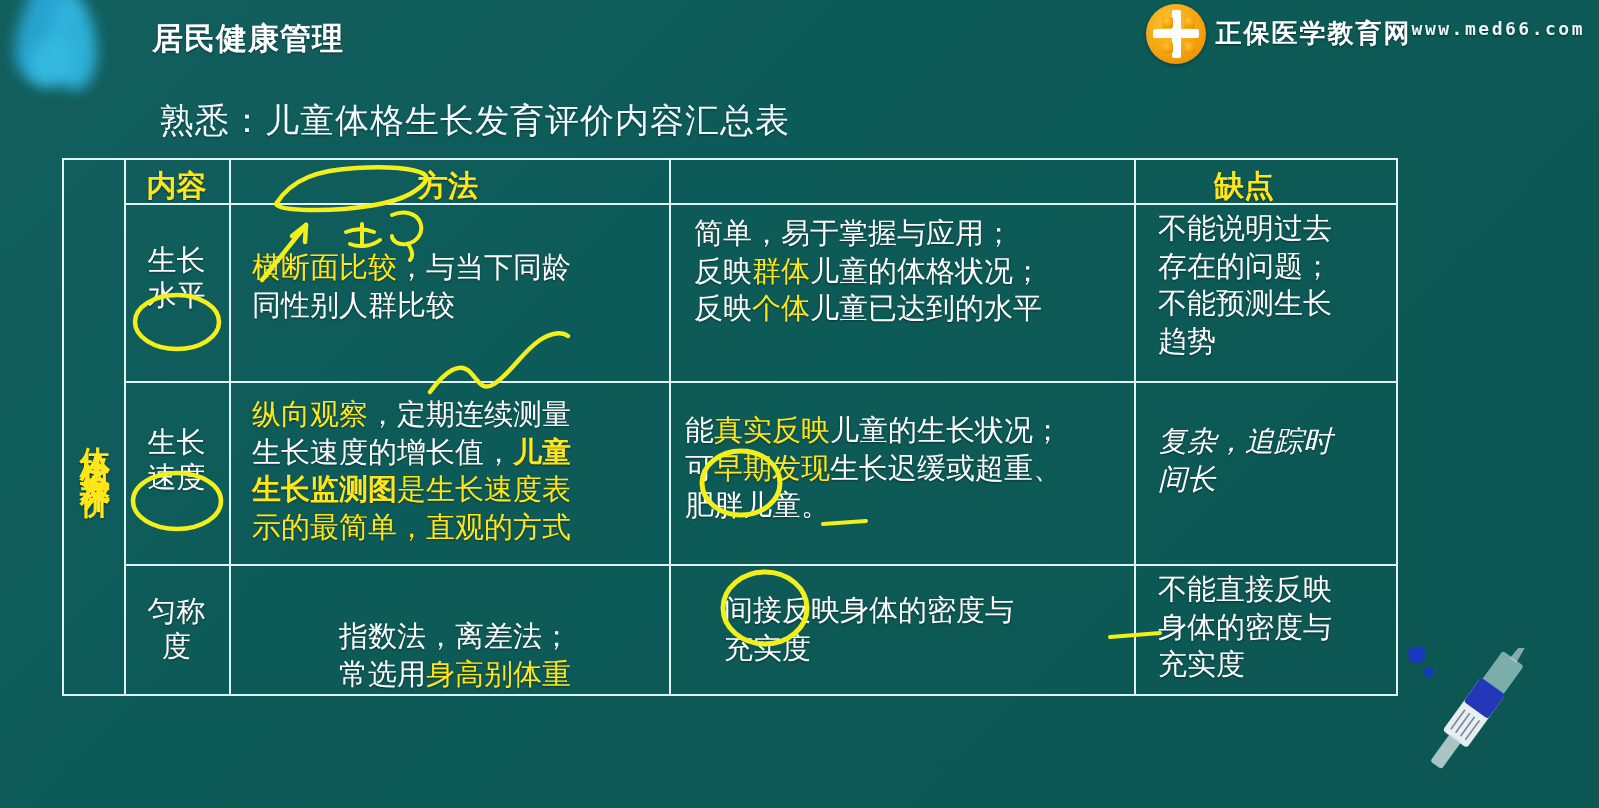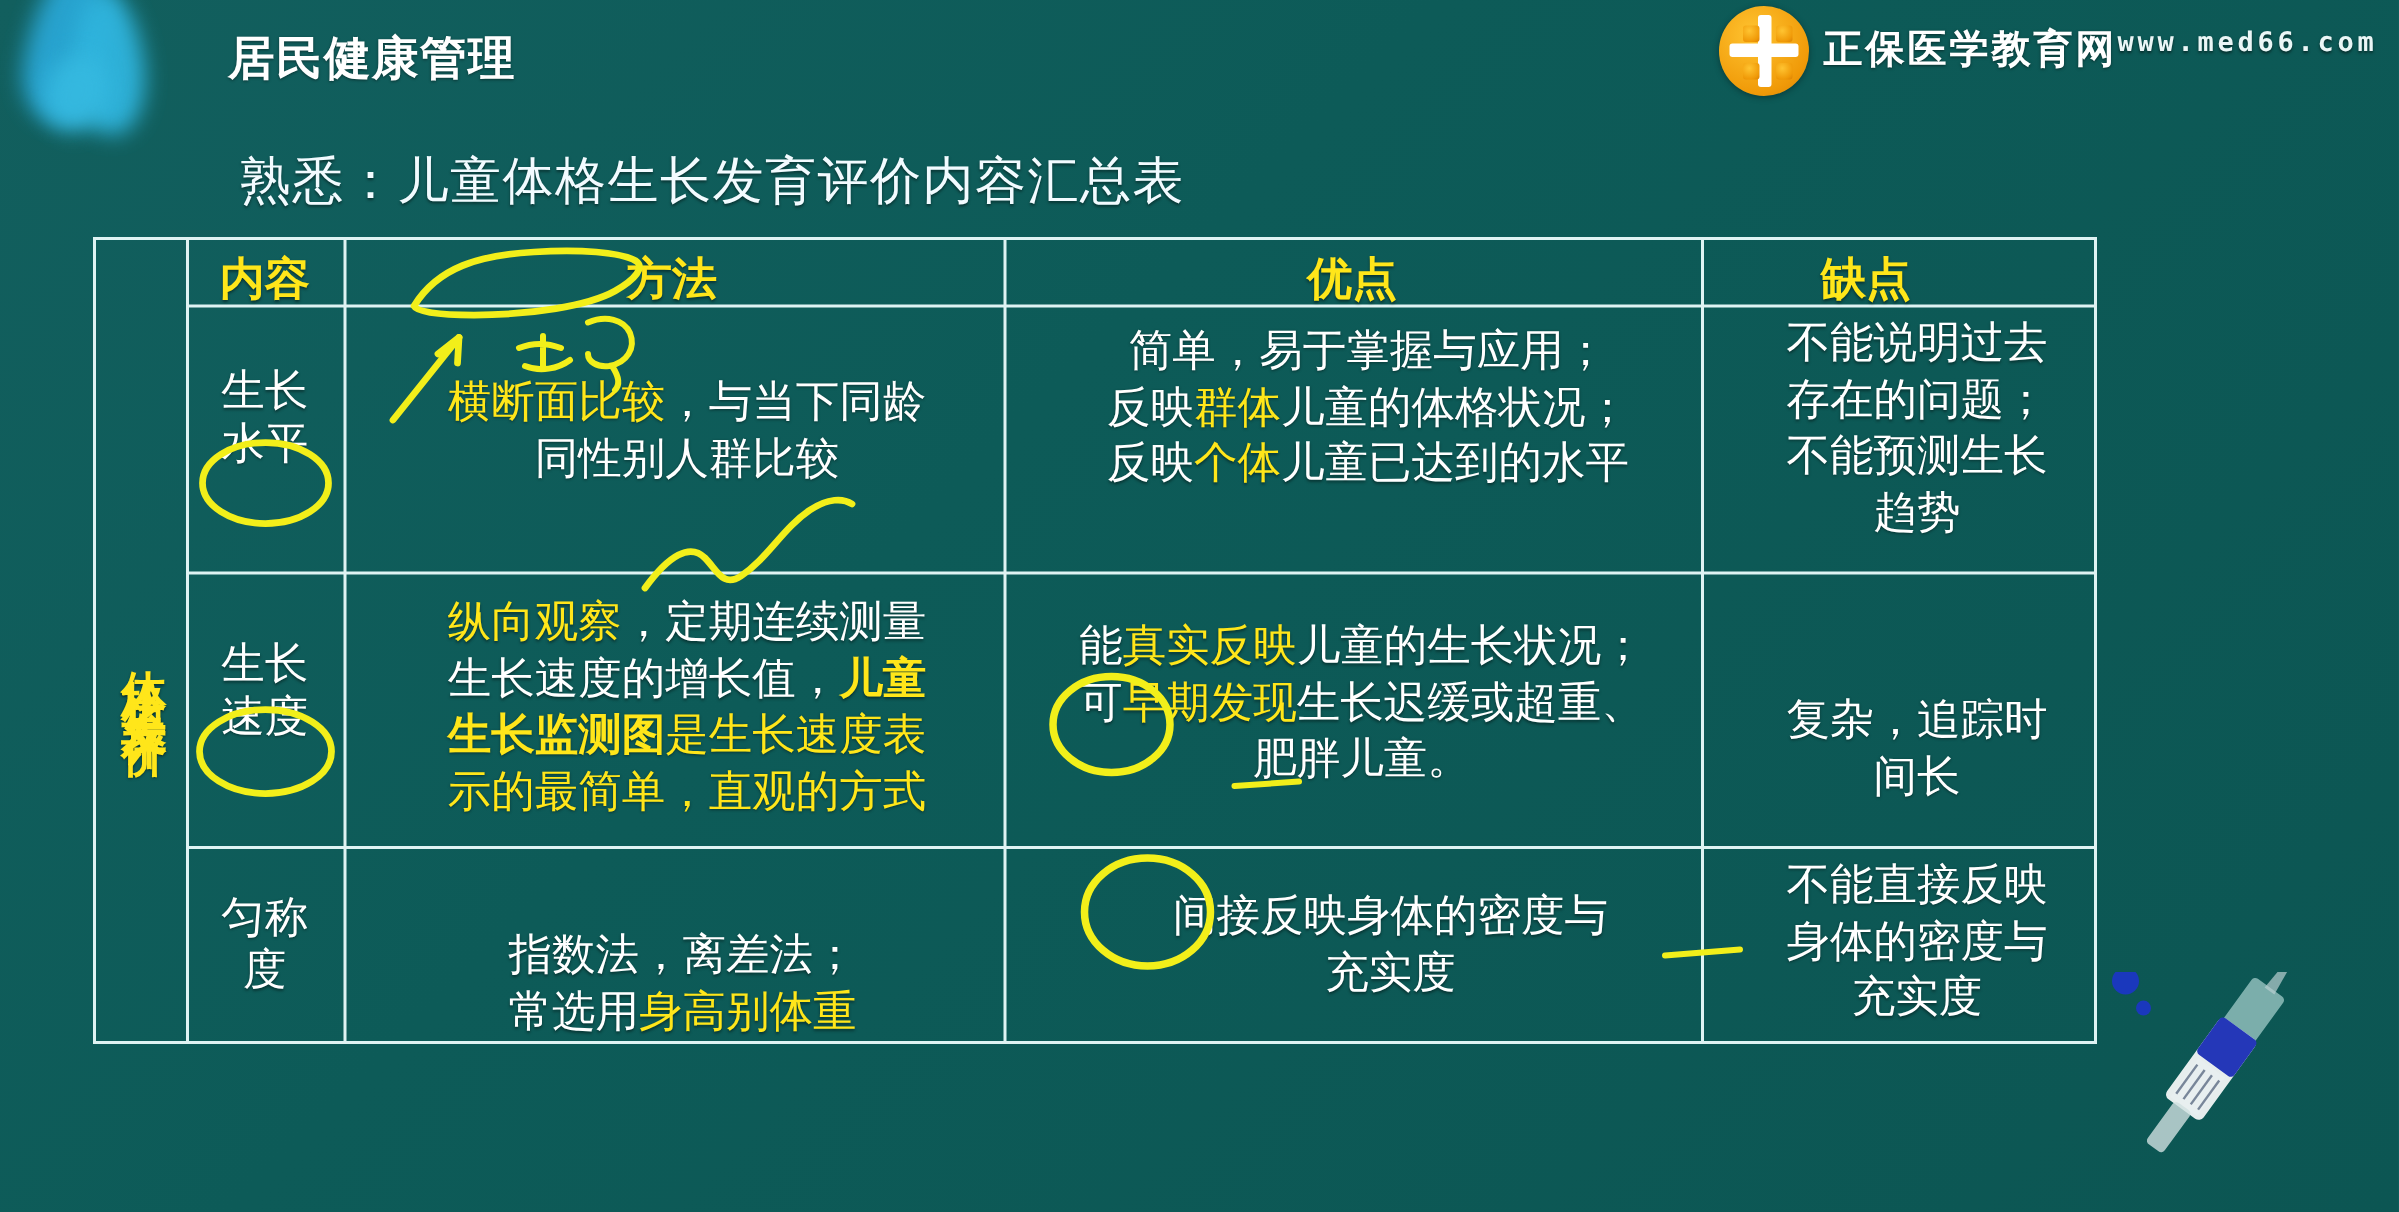--- a/index.html
+++ b/index.html
@@ -45,21 +45,21 @@
   .logo-txt{display:flex;flex-direction:row;line-height:1.05;}
   .logo-cn{color:#ffffff;font-size:26px;font-weight:bold;letter-spacing:2px;
     text-shadow:0 1px 2px rgba(0,0,0,.5);}
   .logo-url{color:#eaf6f6;font-size:18px;font-weight:bold;letter-spacing:2.5px;
     font-family:"DejaVu Sans Mono","Liberation Mono",monospace;
     text-shadow:0 1px 2px rgba(0,0,0,.5);}
 
   
   .tbl{position:absolute;left:62px;top:158px;width:1336px;height:538px;
     border:2px solid #dff3f3;box-sizing:border-box;}
-  .cell{position:absolute;box-sizing:border-box;text-align:center;}
+  .cell{position:absolute;box-sizing:border-box;}
   .vline{position:absolute;width:2px;background:#dff3f3;}
   .hline{position:absolute;height:2px;background:#dff3f3;}
 
   .yh{color:#ffe61a;}
   .wh{color:#ffffff;}
   .txt{text-shadow:0 1px 2px rgba(0,0,0,.45);}
 
   .hdr-cell{font-size:30px;font-weight:bold;text-align:center;}
 
   .vertical-label{
@@ -110,21 +110,20 @@
   <div class="vline" style="left:229px;top:158px;height:538px;"></div>
   <div class="vline" style="left:669px;top:158px;height:538px;"></div>
   <div class="vline" style="left:1134px;top:158px;height:538px;"></div>
 
   <div class="hline" style="left:124px;top:203px;width:1274px;"></div>
   <div class="hline" style="left:124px;top:381px;width:1274px;"></div>
   <div class="hline" style="left:124px;top:564px;width:1274px;"></div>
 
   <div class="cell hdr-cell yh txt" style="left:124px;top:166px;width:105px;">内容</div>
   <div class="cell hdr-cell yh txt" style="left:228px;top:166px;width:440px;">方法</div>
-  <div class="cell hdr-cell yh txt" style="left:669px;top:166px;width:465px;">优点</div>
   <div class="cell hdr-cell yh txt" style="left:1134px;top:166px;width:220px;">缺点</div>
 
   <div class="vertical-label yh txt">
     <span>体格生长发评价</span>
   </div>
 
   <div class="cell content-cell wh txt" style="left:124px;top:243px;width:105px;">
     <div>生长</div>
     <div>水平</div>
   </div>
@@ -158,21 +157,21 @@
     <div><span class="yh b">生长监测图</span><span class="yh">是生长速度表</span></div>
     <div><span class="yh">示的最简单，直观的方式</span></div>
   </div>
 
   <div class="cell body-cell txt" style="left:685px;top:412px;width:446px;">
     <div><span class="wh">能</span><span class="yh">真实反映</span><span class="wh">儿童的生长状况；</span></div>
     <div><span class="wh">可</span><span class="yh">早期发现</span><span class="wh">生长迟缓或超重、</span></div>
     <div><span class="wh">肥胖儿童。</span></div>
   </div>
 
-  <div class="cell body-cell wh txt" style="left:1158px;top:461px;width:240px;">
+  <div class="cell body-cell wh txt" style="left:1158px;top:423px;width:240px;font-style:italic;">
     <div>复杂，追踪时</div>
     <div>间长</div>
   </div>
 
   <div class="cell content-cell wh txt" style="left:124px;top:594px;width:105px;">
     <div>匀称</div>
     <div>度</div>
   </div>
 
   <div class="cell body-cell txt" style="left:245px;top:618px;width:420px;text-align:center;">

